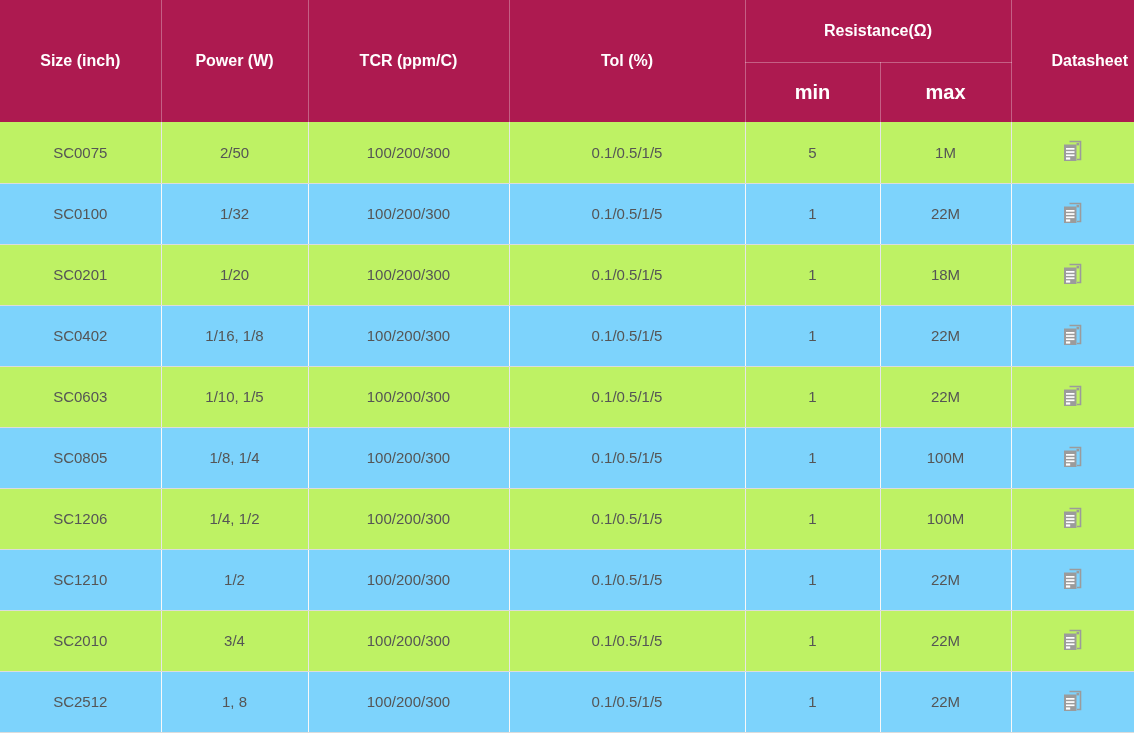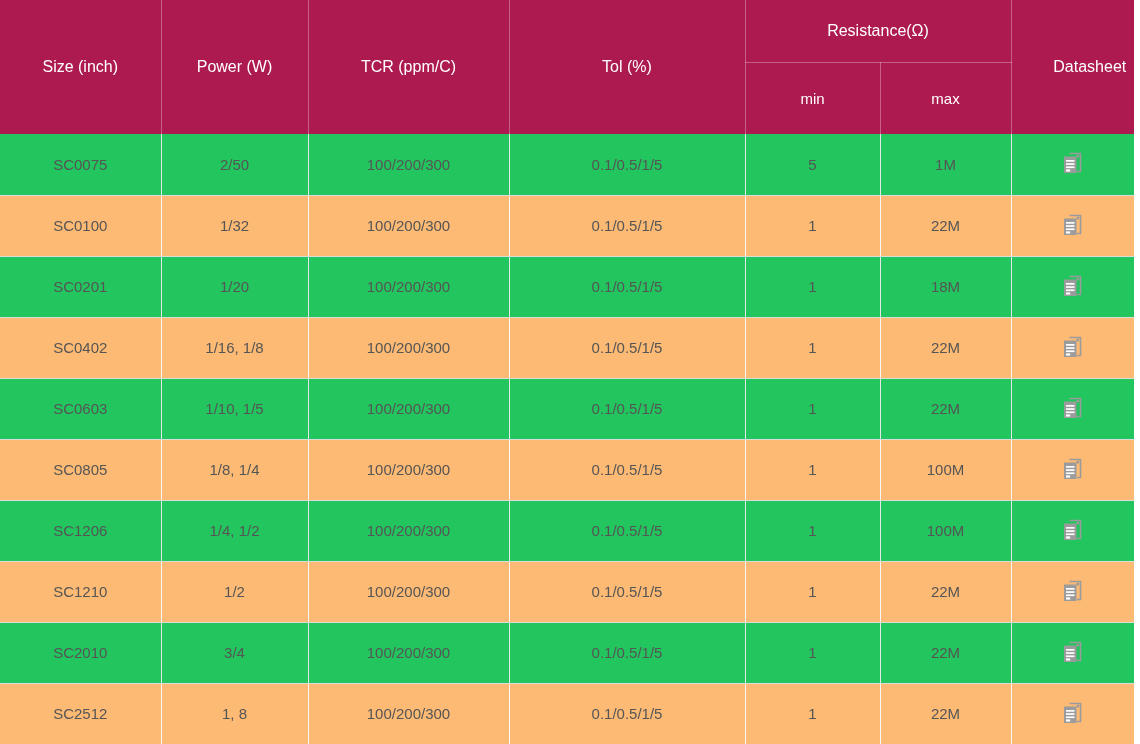--- a/index.html
+++ b/index.html
@@ -21,45 +21,45 @@
   col.c-power { width: 147px; }
   col.c-tcr   { width: 201px; }
   col.c-tol   { width: 236px; }
   col.c-min   { width: 135px; }
   col.c-max   { width: 131px; }
   col.c-ds    { width: 123px; }
 
   thead th {
     background: #AD1A50;
     color: #ffffff;
-    font-weight: 400;
+    font-weight: 700;
     font-size: 16px;
     text-align: center;
     vertical-align: middle;
     border-right: 1px solid rgba(255,255,255,0.30);
     padding: 0;
   }
   thead tr.h-top th { height: 62px; }
-  thead tr.h-sub th { height: 72px; font-size: 15px; }
+  thead tr.h-sub th { height: 60px; font-size: 20px; }
   thead th.th-span2 { height: 122px; text-align: center; }
   thead th.th-last { border-right: none; padding-left: 34px; }
   thead th.th-resistance { border-bottom: 1px solid rgba(255,255,255,0.30); }
 
   tbody td {
     height: 61px;
     text-align: center;
     vertical-align: middle;
     font-size: 15px;
     color: #555555;
     border-bottom: 1px solid #dcdcdc;
     padding: 0;
   }
-  tr.row-light { background: #22c55e; }
+  tr.row-light { background: #bef264; }
   tr.row-light td { border-right: 1px solid #e6e6e6; }
-  tr.row-dark { background: #fdba74; }
+  tr.row-dark { background: #7dd3fc; }
   tr.row-dark td { border-right: 1px solid #f8f8f8; }
   tbody td:last-child { border-right: none; }
 
   .ds-link {
     display: inline-block;
     background: none;
     border: none;
     padding: 2px;
     cursor: pointer;
     line-height: 0;

